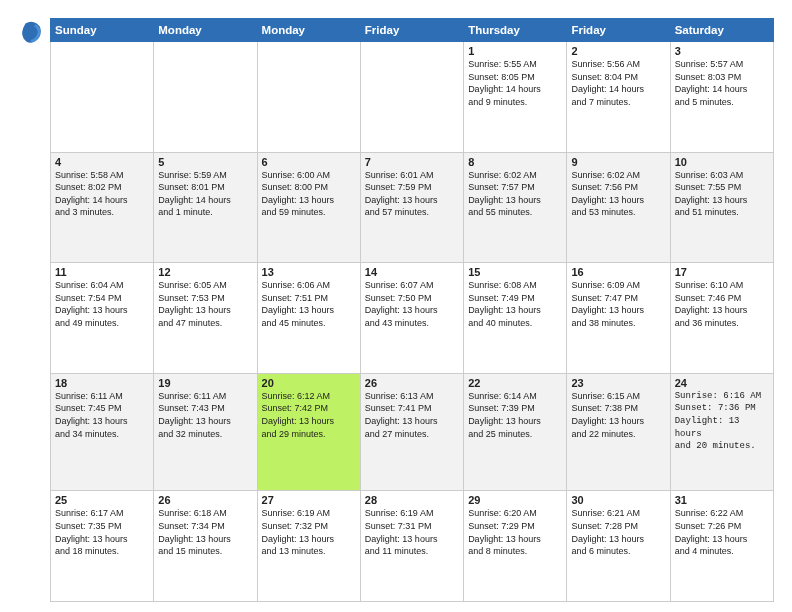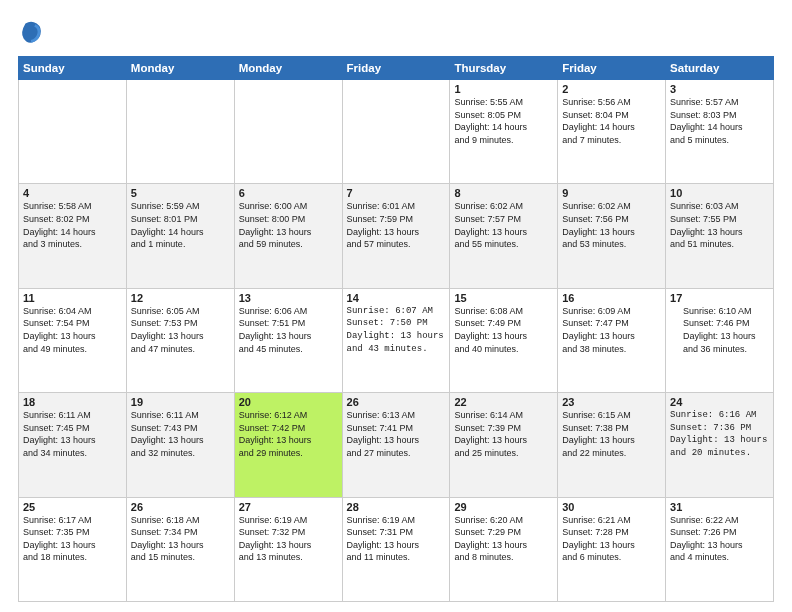--- a/index.html
+++ b/index.html
@@ -8,21 +8,21 @@
       background: #fff;
       width: 792px;
       height: 612px;
       overflow: hidden;
     }
     .page {
       width: 792px;
       height: 612px;
       padding: 18px 18px 10px 18px;
       display: flex;
-      flex-direction: column;
+      flex-direction: row;
     }
     .header {
       display: flex;
       justify-content: space-between;
       align-items: flex-start;
       margin-bottom: 10px;
     }
     .logo {
       display: flex;
       align-items: center;
@@ -221,42 +221,42 @@
           </td>
           <td>
             <span class="day-num">13</span>
             <div class="day-info" style="white-space: pre-line;">Sunrise: 6:06 AM
 Sunset: 7:51 PM
 Daylight: 13 hours
 and 45 minutes.</div>
           </td>
           <td>
             <span class="day-num">14</span>
-            <div class="day-info" style="white-space: pre-line; font-family: Liberation Mono, monospace;">Sunrise: 6:07 AM
+            <div class="day-info" style="white-space: pre-line;">Sunrise: 6:07 AM
 Sunset: 7:50 PM
 Daylight: 13 hours
 and 43 minutes.</div>
           </td>
           <td>
             <span class="day-num">15</span>
             <div class="day-info" style="white-space: pre-line;">Sunrise: 6:08 AM
 Sunset: 7:49 PM
 Daylight: 13 hours
 and 40 minutes.</div>
           </td>
           <td>
             <span class="day-num">16</span>
             <div class="day-info" style="white-space: pre-line;">Sunrise: 6:09 AM
 Sunset: 7:47 PM
 Daylight: 13 hours
 and 38 minutes.</div>
           </td>
           <td>
             <span class="day-num">17</span>
-            <div class="day-info" style="white-space: pre-line; margin-left: 13px;">Sunrise: 6:10 AM
+            <div class="day-info" style="white-space: pre-line;">Sunrise: 6:10 AM
 Sunset: 7:46 PM
 Daylight: 13 hours
 and 36 minutes.</div>
           </td>
         </tr>
         <tr>
           <td style="background: rgb(242, 242, 242);">
             <span class="day-num">18</span>
             <div class="day-info" style="white-space: pre-line;">Sunrise: 6:11 AM
 Sunset: 7:45 PM

